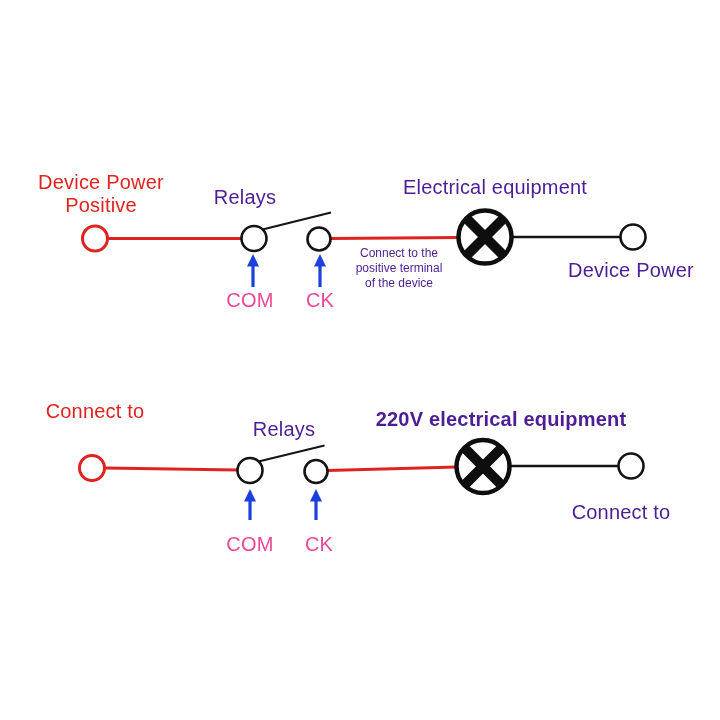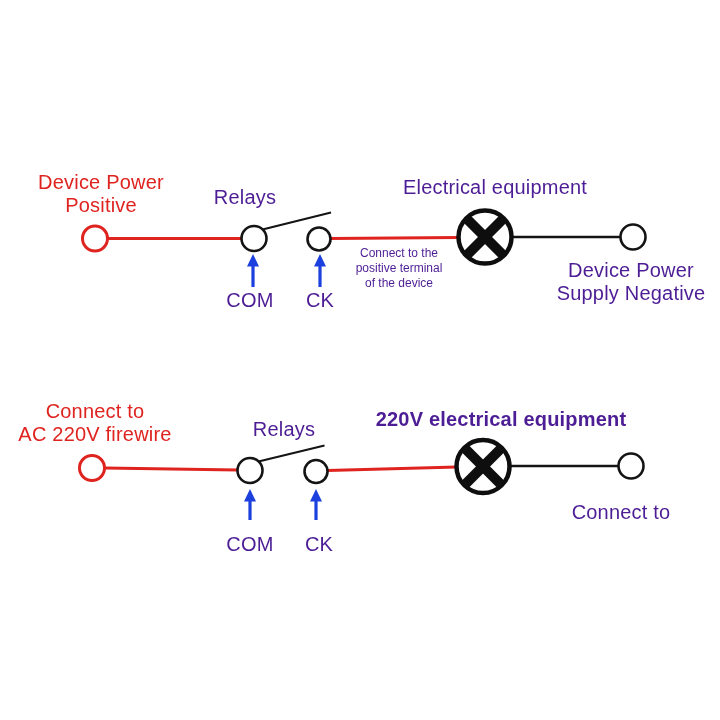--- a/index.html
+++ b/index.html
@@ -26,21 +26,21 @@
     text-align: center;
     white-space: nowrap;
     font-size: 20px;
     line-height: 23px;
     font-weight: 500;
     color: #4c1d95;
     letter-spacing: 0.2px;
   }
   .label span { display: block; }
   .label.red  { color: #df2420; }
-  .label.blue { color: #4c1d95; text-align: center; }
+  .label.blue { color: #ec4899; text-align: center; }
   .label.note {
     font-size: 12px;
     line-height: 15px;
     font-weight: 400;
     letter-spacing: 0;
   }
 </style>
 </head>
 <body>
 
@@ -115,29 +115,27 @@
   <div class="label note" style="left:399px; top:246px;">
     <span>Connect to the</span>
     <span>positive terminal</span>
     <span>of the device</span>
   </div>
 
   <div class="label" style="left:495px; top:176px;">Electrical equipment</div>
 
   <div class="label" style="left:631px; top:259px;">
     <span>Device Power</span>
-    <span>Supply Negative</span>
   </div>
 
   <div class="label blue" style="left:250px; top:289px;">COM</div>
   <div class="label blue" style="left:320px; top:289px;">CK</div>
 
   <div class="label red" style="left:95px; top:400px;">
     <span>Connect to</span>
-    <span>AC 220V firewire</span>
   </div>
 
   <div class="label" style="left:284px; top:418px;">Relays</div>
 
   <div class="label" style="left:501px; top:408px;font-weight:bold;">220V electrical equipment</div>
 
   <div class="label" style="left:621px; top:501px;">
     <span>Connect to</span>
   </div>
 

